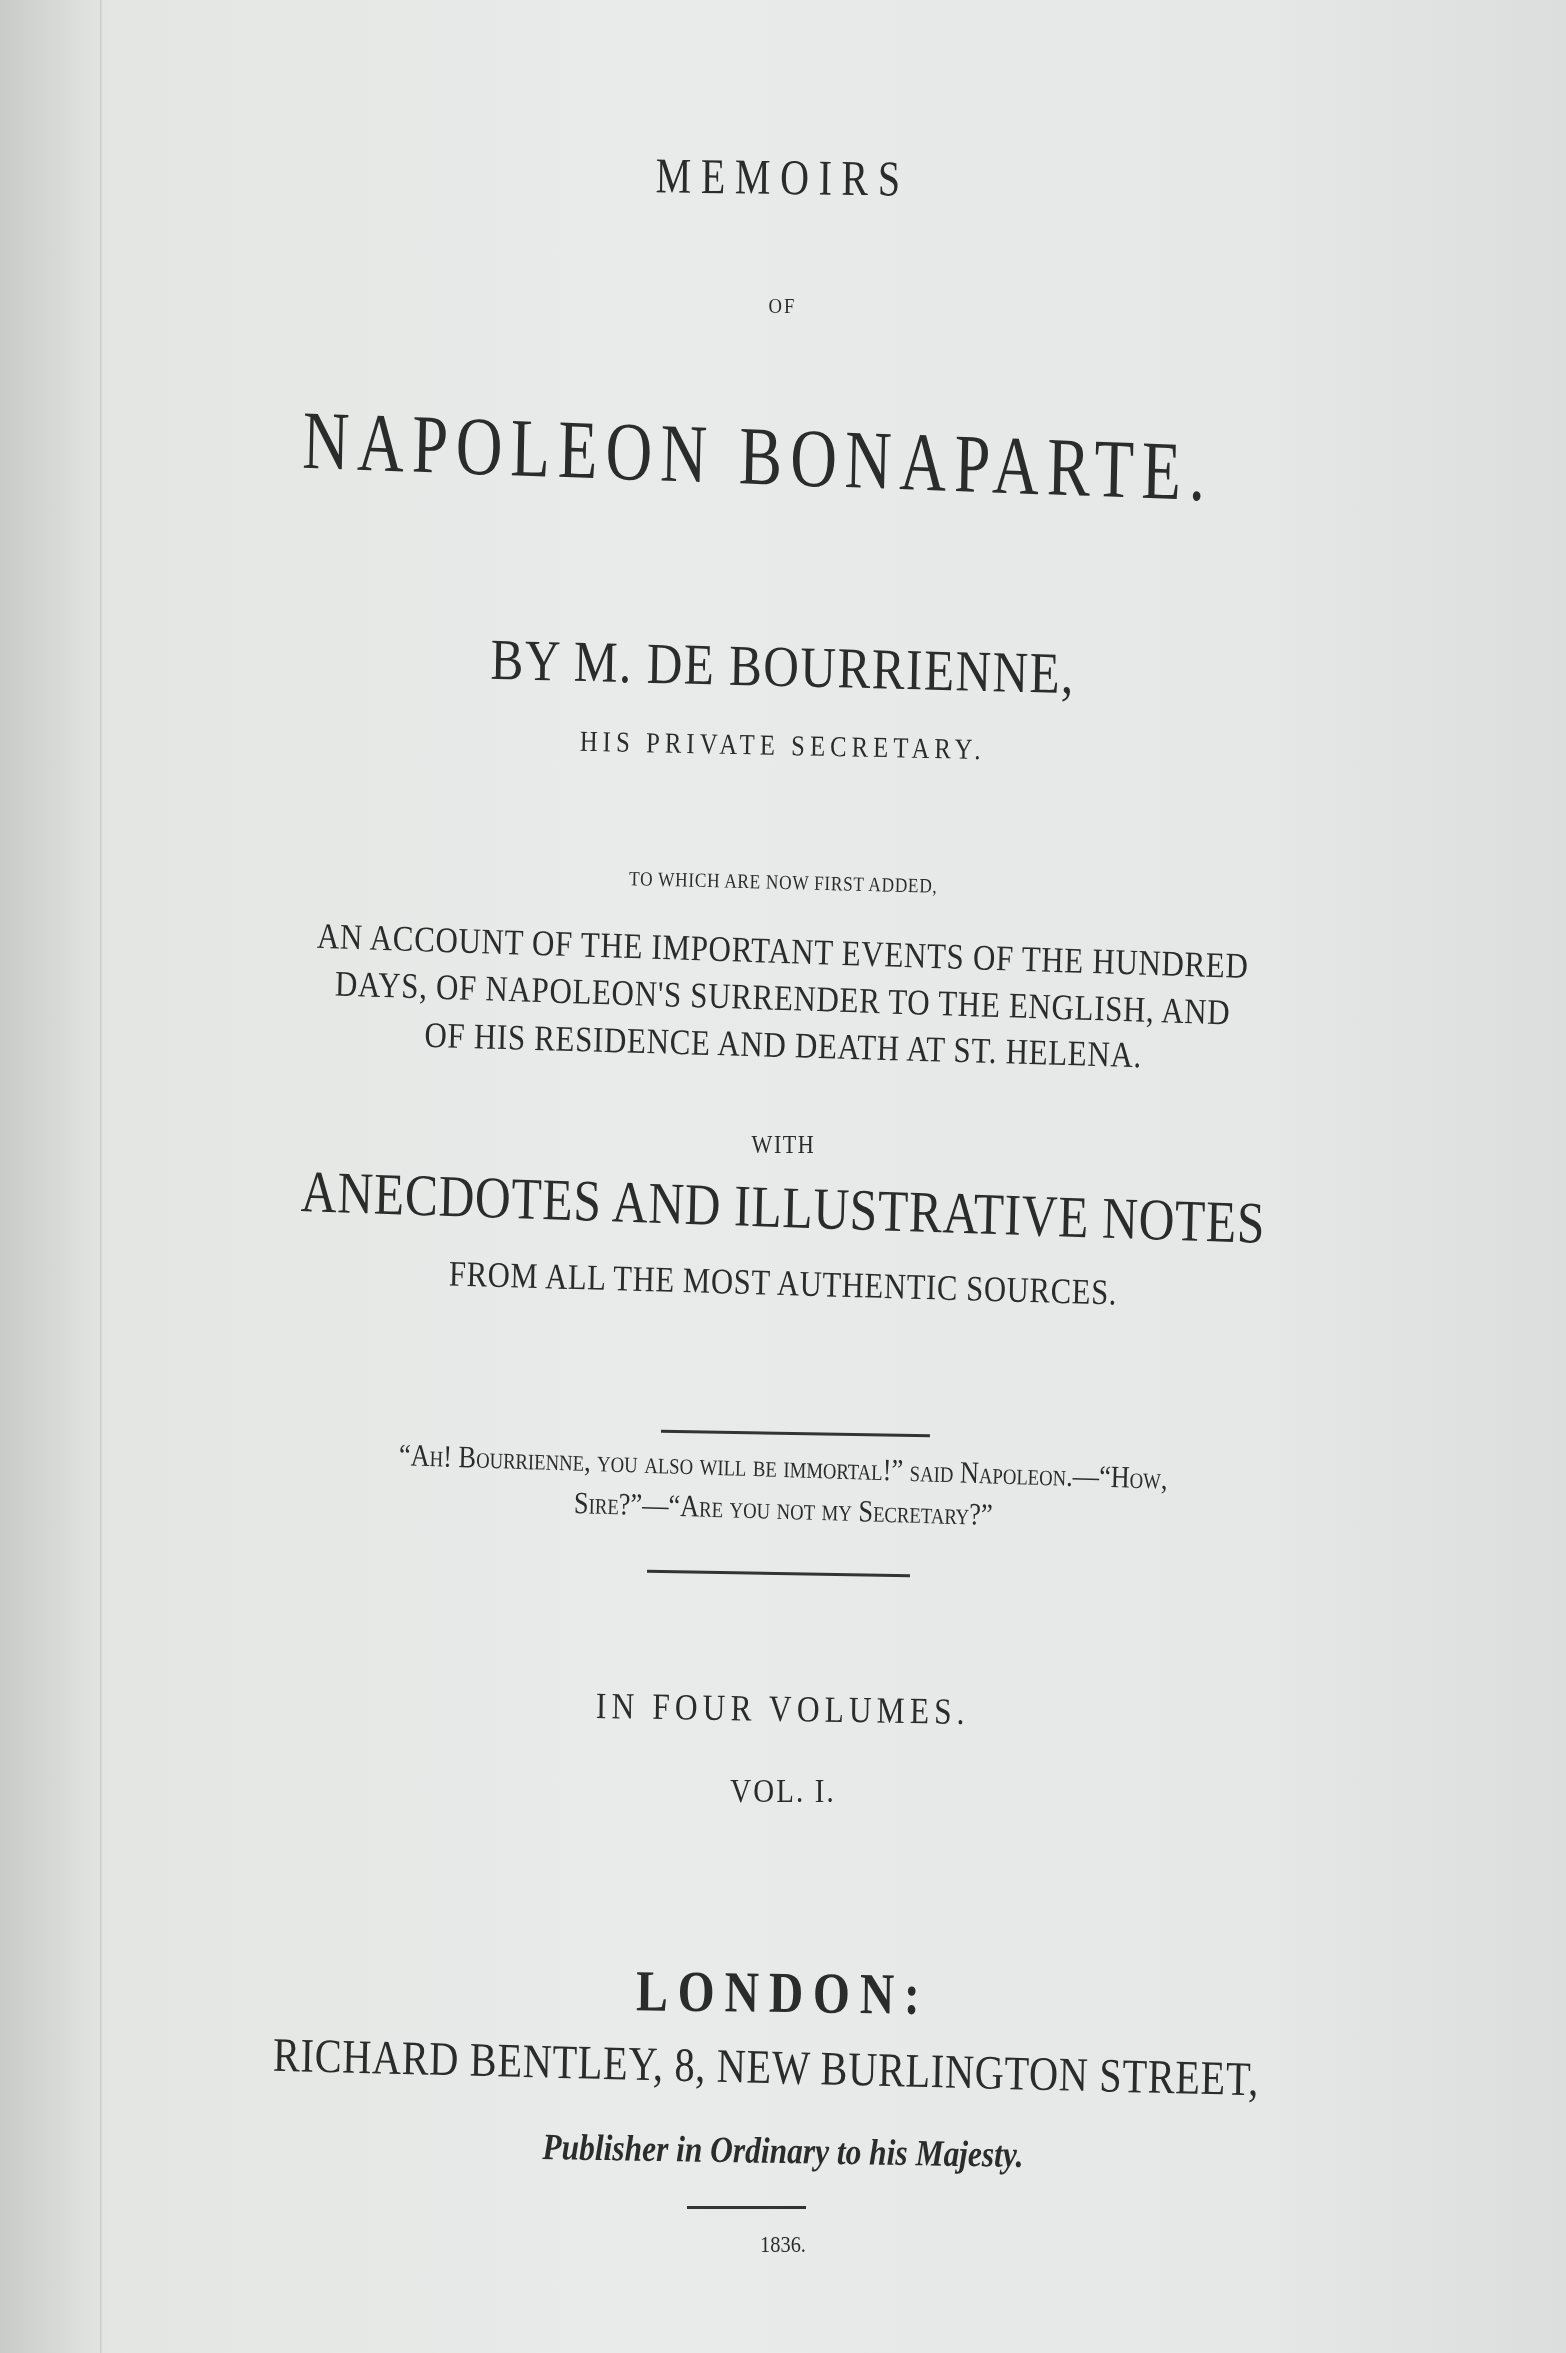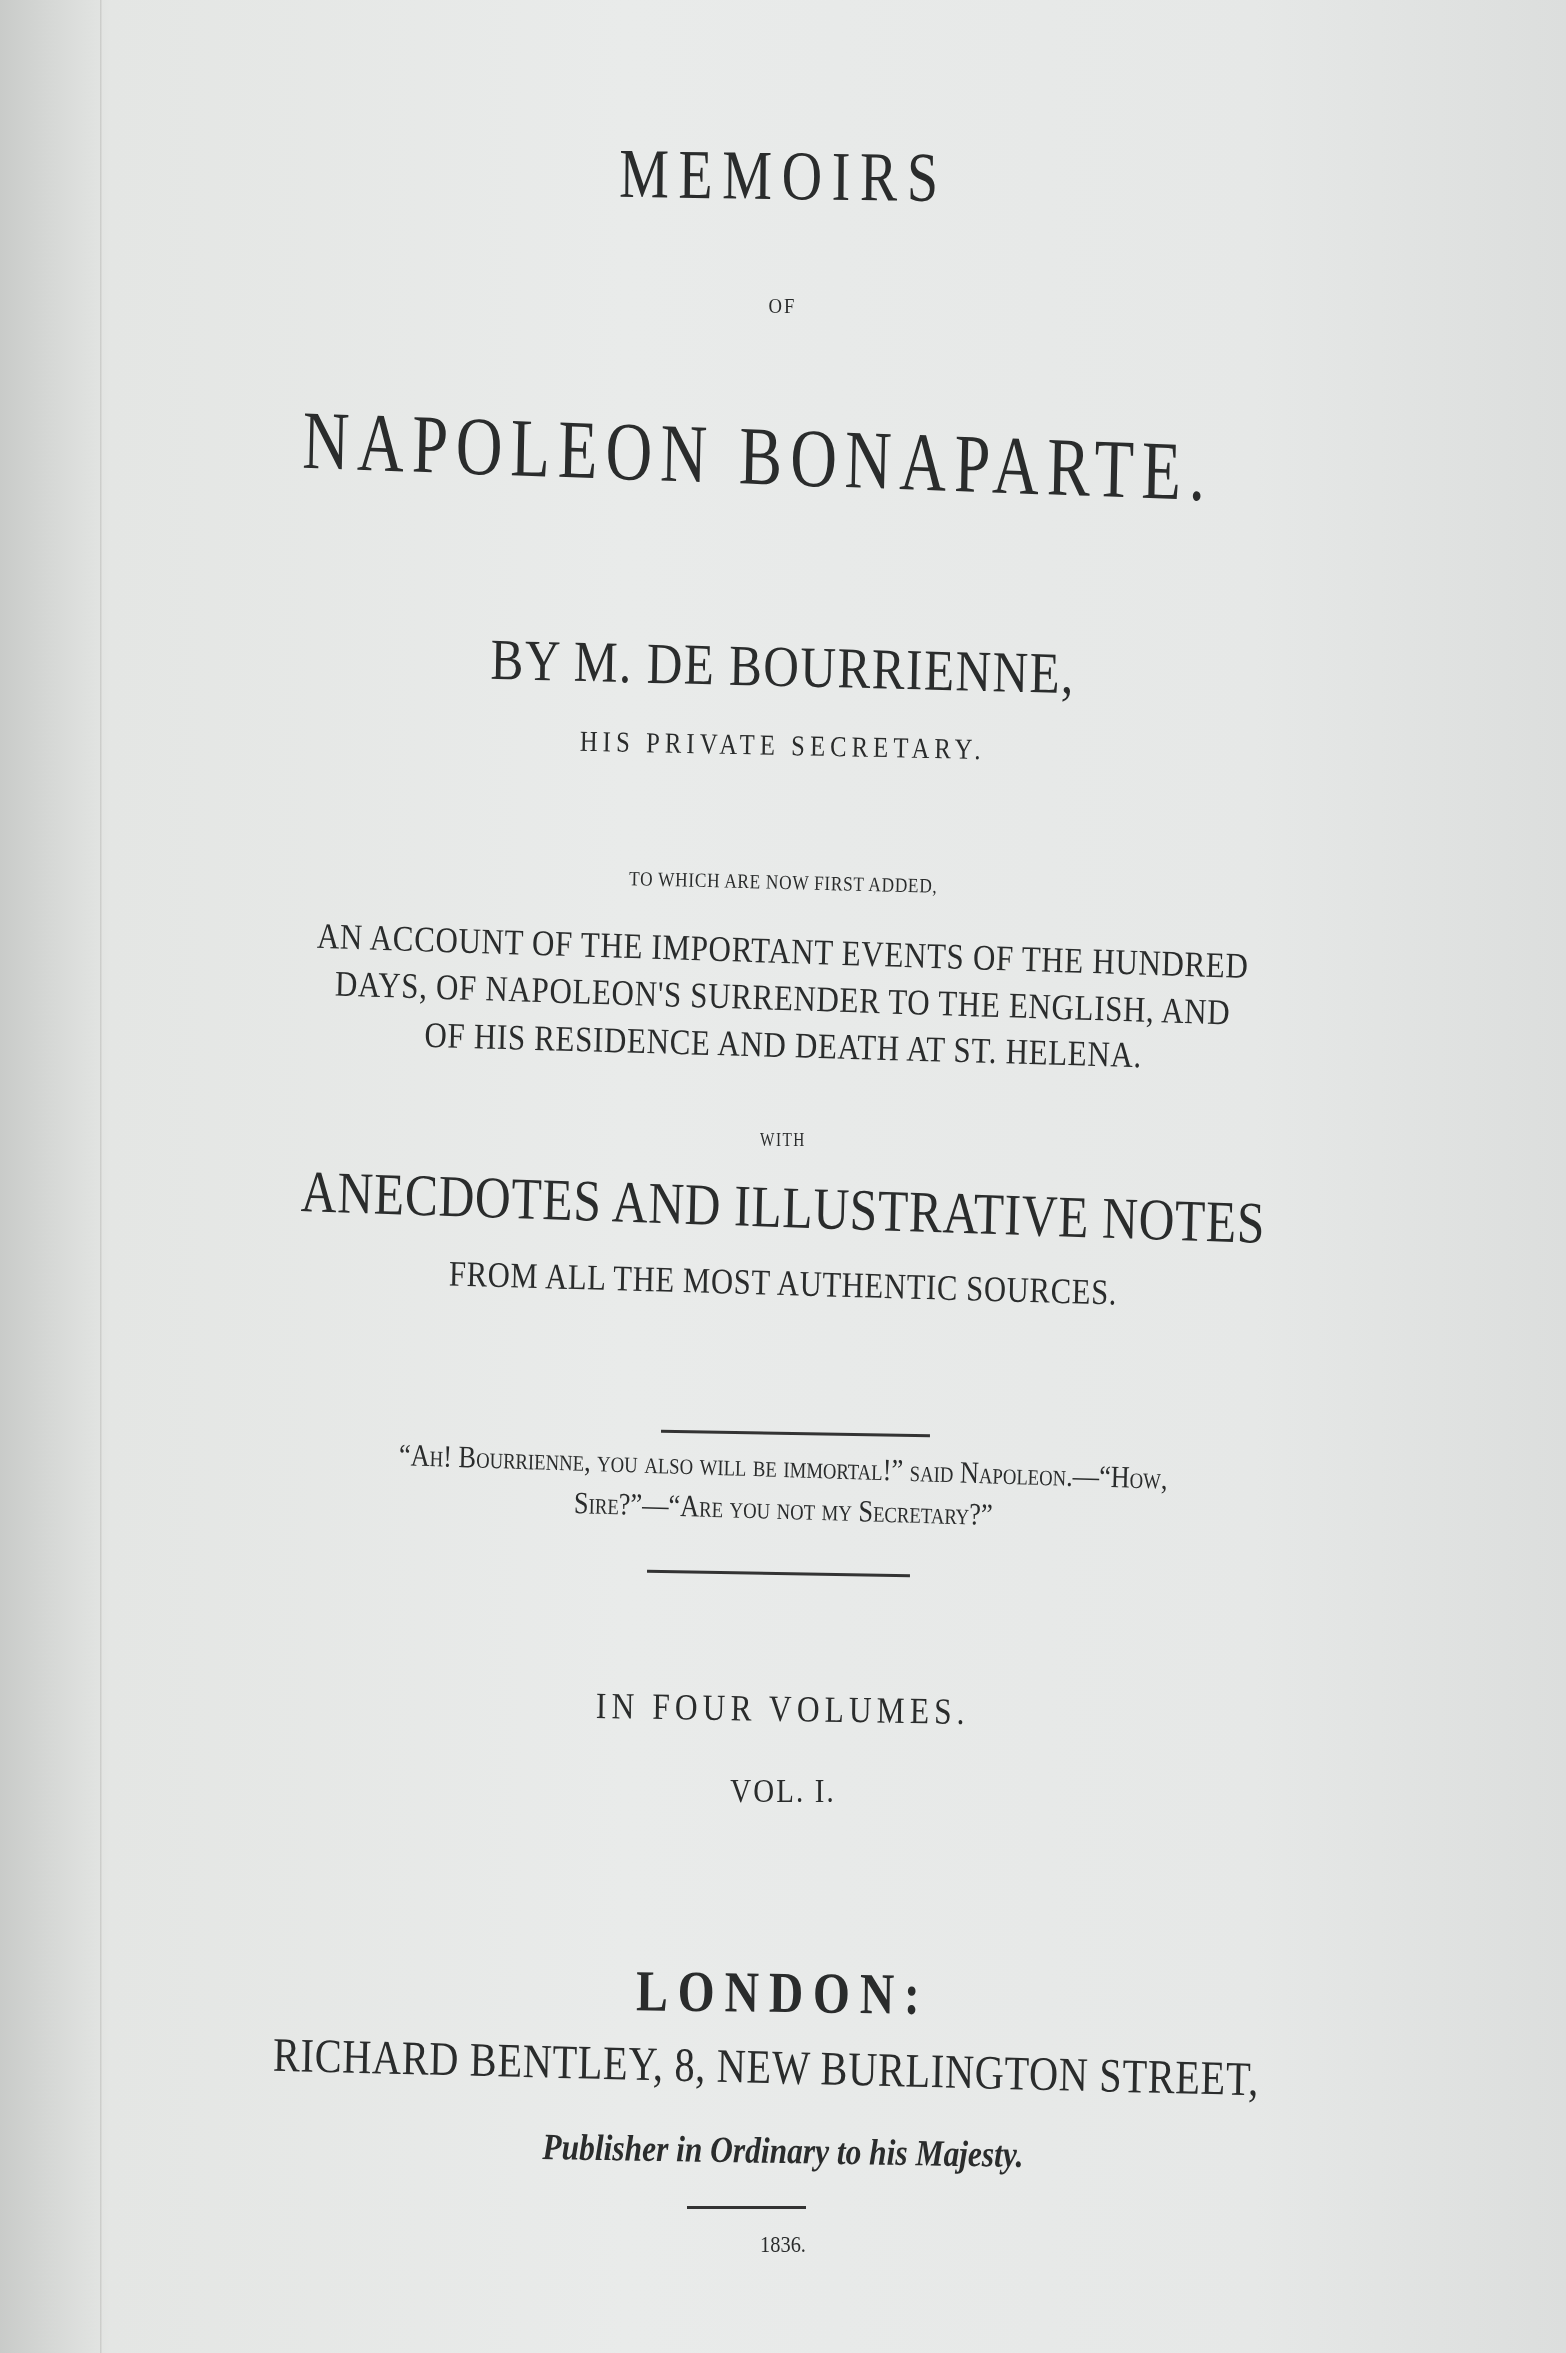--- a/index.html
+++ b/index.html
@@ -9,21 +9,21 @@
   .gutter{position:absolute;left:100px;top:0;width:3.4px;height:2354px;background:linear-gradient(90deg,rgba(150,150,145,.35),rgba(255,255,255,.2));}
   .line{position:absolute;left:0;width:1566px;text-align:center;white-space:nowrap;}
   .cond{display:inline-block;transform-origin:center;}
   .rule{position:absolute;height:2.5px;background:#333;}
 </style>
 </head>
 <body>
 
 <div class="gutter"></div>
 
-<div class="line" style="top:136px;font-size:70px;letter-spacing:12px;">
+<div class="line" style="top:148px;font-size:50px;letter-spacing:12px;">
   <span class="cond" style="transform:scaleX(0.8) rotate(0.6deg);">MEMOIRS</span>
 </div>
 
 <div class="line" style="top:293px;font-size:22px;letter-spacing:2.5px;">
   <span class="cond" style="transform:scaleX(0.85);">OF</span>
 </div>
 
 <div class="line" style="top:408px;font-size:83px;letter-spacing:10.2px;margin-left:-25.5px;">
   <span class="cond" style="transform:scaleX(0.78) rotate(1.6deg);">NAPOLEON BONAPARTE.</span>
 </div>
@@ -43,21 +43,21 @@
 <div class="line" style="top:930px;font-size:36px;letter-spacing:0.8px;">
   <span class="cond" style="transform:scaleX(0.86) rotate(1.6deg);">AN ACCOUNT OF THE IMPORTANT EVENTS OF THE HUNDRED</span>
 </div>
 <div class="line" style="top:977px;font-size:36px;letter-spacing:0.8px;">
   <span class="cond" style="transform:scaleX(0.86) rotate(1.6deg);">DAYS, OF NAPOLEON'S SURRENDER TO THE ENGLISH, AND</span>
 </div>
 <div class="line" style="top:1024px;font-size:36px;letter-spacing:0.8px;">
   <span class="cond" style="transform:scaleX(0.86) rotate(1.4deg);">OF HIS RESIDENCE AND DEATH AT ST. HELENA.</span>
 </div>
 
-<div class="line" style="top:1130px;font-size:18px;letter-spacing:1.7px;text-decoration:underline;">
+<div class="line" style="top:1130px;font-size:26px;letter-spacing:1.7px;text-decoration:underline;">
   <span class="cond" style="transform:scaleX(0.85);">WITH</span>
 </div>
 
 <div class="line" style="top:1173px;font-size:59px;letter-spacing:0.8px;">
   <span class="cond" style="transform:scaleX(0.84) rotate(1.6deg);">ANECDOTES AND ILLUSTRATIVE NOTES</span>
 </div>
 
 <div class="line" style="top:1262px;font-size:36px;letter-spacing:0.8px;">
   <span class="cond" style="transform:scaleX(0.85) rotate(1.4deg);">FROM ALL THE MOST AUTHENTIC SOURCES.</span>
 </div>

